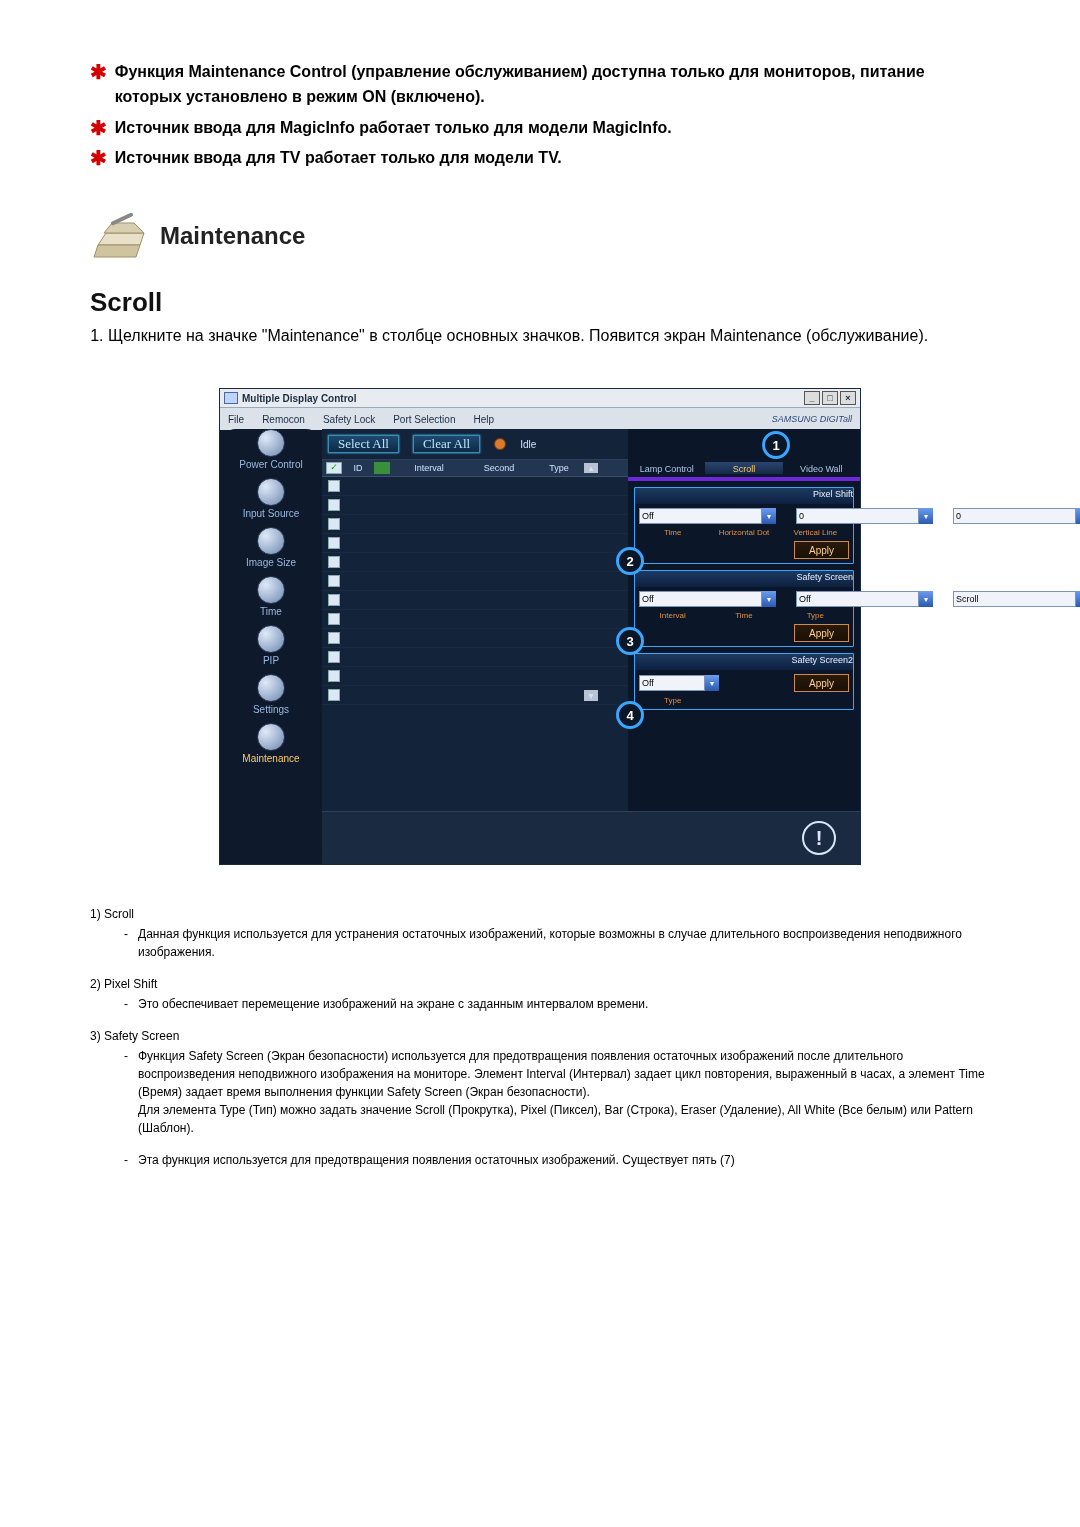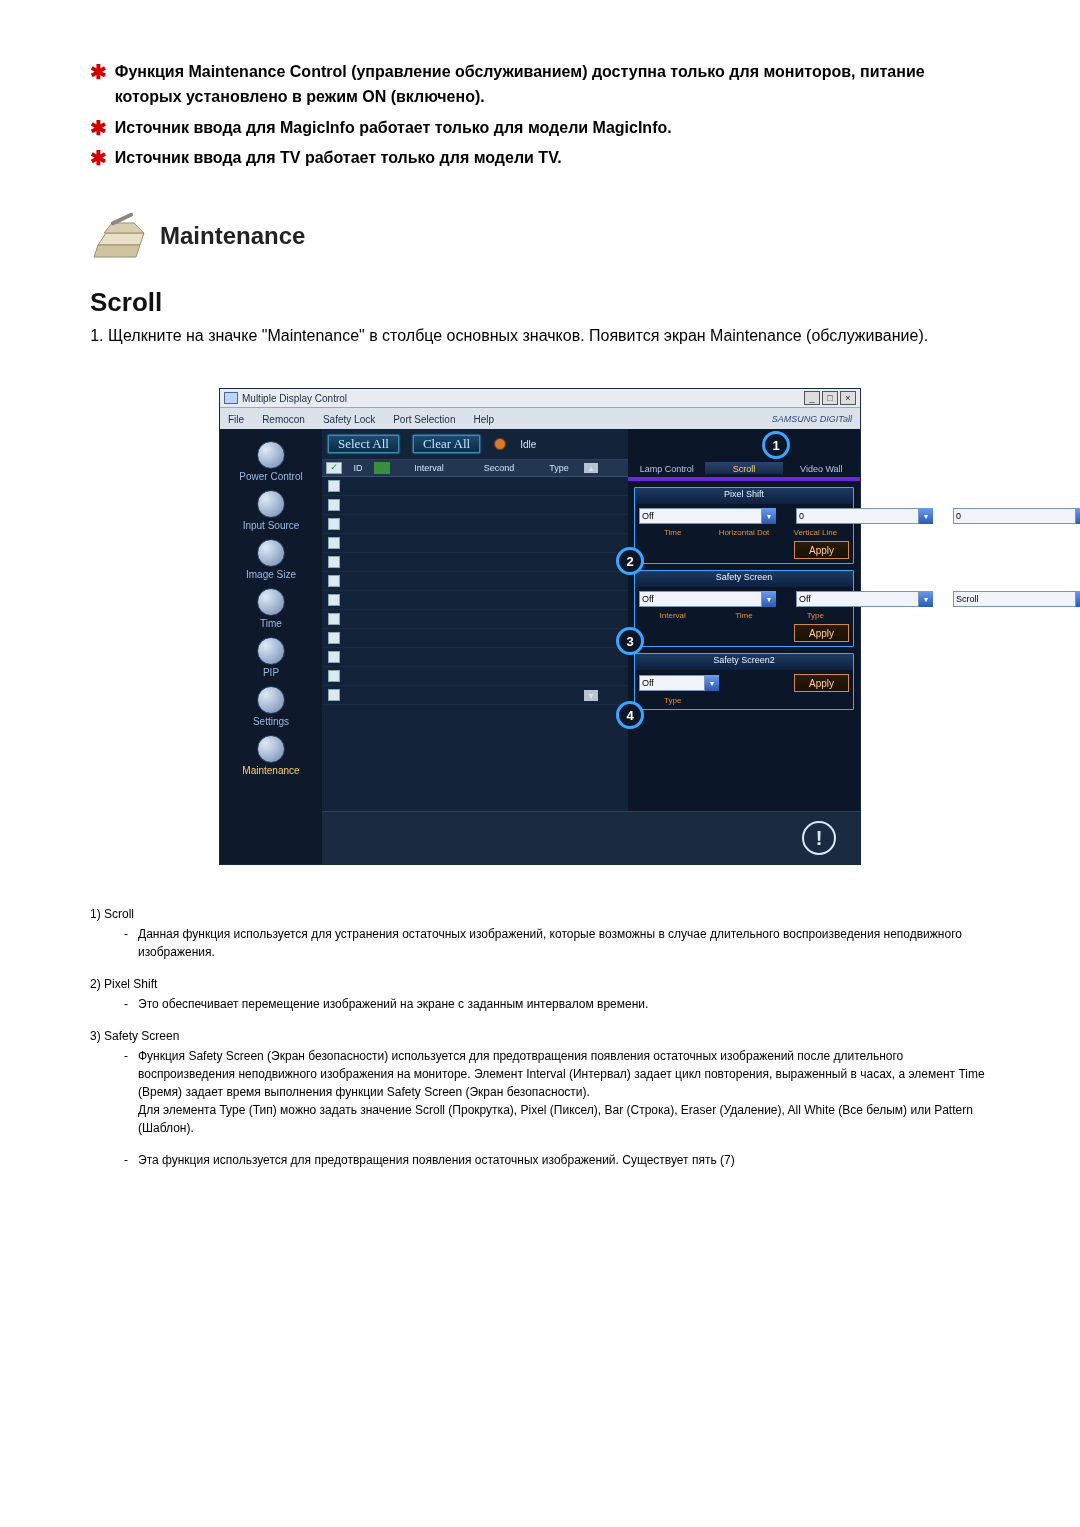--- a/index.html
+++ b/index.html
@@ -7,51 +7,51 @@
   .notes{font-size:16px;font-weight:bold;line-height:1.55;margin-bottom:40px;}
   .note-row{display:flex;align-items:flex-start;margin-bottom:6px;}
   .star{color:#d40000;font-size:20px;line-height:1.2;margin-right:8px;flex:0 0 auto;}
   .maint-head{display:flex;align-items:center;gap:12px;margin:36px 0 24px 0;}
   .maint-head .icon{width:58px;height:50px;position:relative;}
   .maint-head h1{font-size:24px;font-weight:bold;margin:0;color:#222;}
   h2.scroll{font-size:26px;font-weight:bold;margin:26px 0 6px 0;color:#111;}
   ol.first{font-size:16px;margin:0 0 40px 18px;padding:0;line-height:1.5;}
   
   .shot{width:640px;height:475px;margin:8px auto 40px auto;border:1px solid #1a2a40;background:#0e1a2c;position:relative;font-size:10px;color:#cfe2ff;font-family:Tahoma,Arial,sans-serif;}
-  .titlebar{height:18px;background:#e8ecf0;color:#1a2a40;display:flex;align-items:center;padding:0 4px;justify-content:space-between;border-bottom:1px solid #9ab;}
+  .titlebar{height:18px;background:#e8ecf0;color:#1a2a40;display:flex;align-items:center;padding:0 4px;justify-content:space-between;border-bottom:1px solid #9ab;font-weight:bold;}
   .titlebar .left{display:flex;align-items:center;gap:4px;}
   .titlebar .monicon{width:12px;height:10px;border:1px solid #4a6a9a;background:#bcd4ff;}
   .winbtns{display:flex;gap:2px;}
   .winbtns span{width:14px;height:12px;border:1px solid #555;background:#ddd;display:flex;align-items:center;justify-content:center;font-size:9px;line-height:9px;}
   .menubar{height:22px;background:#dce2ea;display:flex;align-items:center;padding:0 8px;color:#1a2a40;justify-content:space-between;gap:25px;}
   .menubar .menus{display:flex;gap:18px;}
   .menubar .brand{font-style:italic;font-size:9px;color:#2a4a7a;}
   .body{position:absolute;top:40px;left:0;right:0;bottom:0;display:flex;}
-  .sidebar{width:102px;background:#0e1a2c;padding-top:12px;}
+  .sidebar{width:102px;background:#0e1a2c;padding-top:0;border-radius:16px;}
   .sb-item{text-align:center;margin-bottom:8px;color:#9ab8e0;font-size:10px;}
   .sb-item .si{width:26px;height:26px;margin:0 auto 2px auto;border-radius:50%;background:radial-gradient(circle at 30% 30%,#dfe9f8,#6d88b0);border:1px solid #2a3a55;}
   .sb-item.sel{color:#ffcc66;}
   .center{flex:1;background:#13233a;position:relative;}
   .topbar{height:30px;display:flex;align-items:center;padding:0 6px;gap:14px;border-bottom:1px solid #2c3f5e;}
   .btn{height:16px;border:1px solid #3a8fb0;background:linear-gradient(#1d4a70,#0d2a45);color:#bfe2ff;padding:0 9px;display:flex;align-items:center;font-size:13px;box-shadow:0 0 2px #4ac2ff;font-family:Liberation Serif, serif;}
   .idle-dot{width:10px;height:10px;border-radius:50%;background:#d97a2e;border:1px solid #7a3a10;}
   .table{padding:0;}
   .thead{height:16px;background:#223651;border-bottom:1px solid #3a5070;display:grid;grid-template-columns:24px 24px 24px 70px 70px 50px 14px;color:#cfe2ff;font-size:9px;align-items:center;}
   .thead div{padding:0 2px;text-align:center;}
   .trow{height:18px;display:grid;grid-template-columns:24px 24px 24px 70px 70px 50px 14px;align-items:center;border-bottom:1px solid #1a2a40;}
   .ck{width:10px;height:10px;border:1px solid #8aa;background:#dde8f5;margin:0 auto;}
   .ck.on::after{content:"✓";display:block;font-size:9px;line-height:9px;color:#0a0;}
   .tscroll{background:#b8c2d0;}
   .rpanel{width:232px;background:#0b1628;position:relative;padding-top:30px;}
   .callout{position:absolute;width:22px;height:22px;border-radius:50%;border:3px solid #3aa6ff;background:#0b1628;color:#fff;display:flex;align-items:center;justify-content:center;font-size:13px;font-weight:bold;}
   .tabs{height:18px;display:flex;border-bottom:4px solid #6d28d9;align-items:center;}
   .tabs .tab{flex:1;text-align:center;font-size:9px;color:#b0c8e8;padding-top:2px;position:relative;}
   .tabs .tab.sel{background:linear-gradient(#2a4470,#162a48);color:#ffcc66;}
   .panel{border:1px solid #3aa6ff;margin:6px;border-radius:1px;}
-  .panel .ph{height:15px;background:linear-gradient(#1e3a60,#0d2040);text-align:center;font-size:9px;color:#e6f2ff;padding-top:1px;}
+  .panel .ph{height:15px;background:linear-gradient(#1e3a60,#0d2040);text-align:right;font-size:9px;color:#e6f2ff;padding-top:1px;}
   .panel .pb{padding:4px;display:flex;flex-direction:column;gap:4px;}
   .selrow{display:flex;gap:20px;align-items:center;}
   .sel-f{flex:1;display:flex;}
   .sel-f input{flex:1;min-width:0;height:14px;border:1px solid #7a95b8;background:#f0f4fa;font-size:9px;padding:0 2px;}
   .dd{width:14px;height:16px;background:linear-gradient(#6a9cf0,#2a5ab0);display:flex;align-items:center;justify-content:center;color:#fff;font-size:8px;}
   .lbls{display:flex;gap:4px;font-size:8px;color:#e09040;}
   .lbls span{flex:1;text-align:center;}
   .applyrow{display:flex;justify-content:flex-end;}
   .apply{height:16px;border:1px solid #d08a4a;background:linear-gradient(#2a1a0a,#1a1005);color:#ffd090;padding:0 14px;display:flex;align-items:center;font-size:10px;}
   .bottombar{position:absolute;left:102px;right:0;bottom:0;height:52px;background:#1a2a40;border-top:1px solid #2c3f5e;display:flex;align-items:center;justify-content:flex-end;padding-right:24px;}

